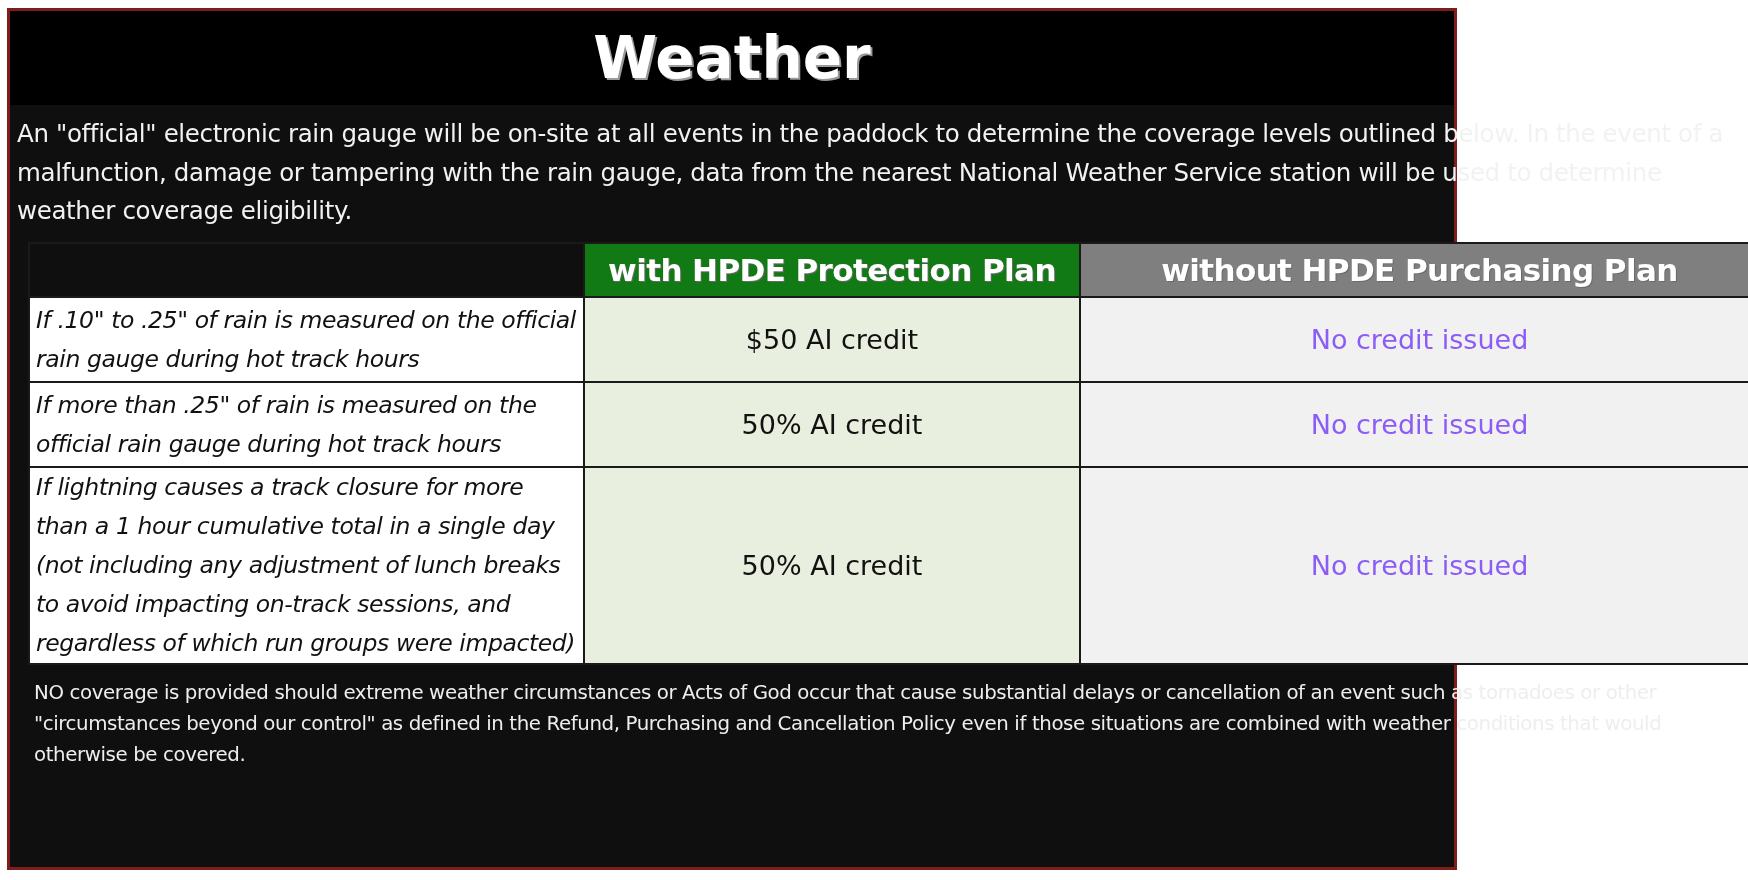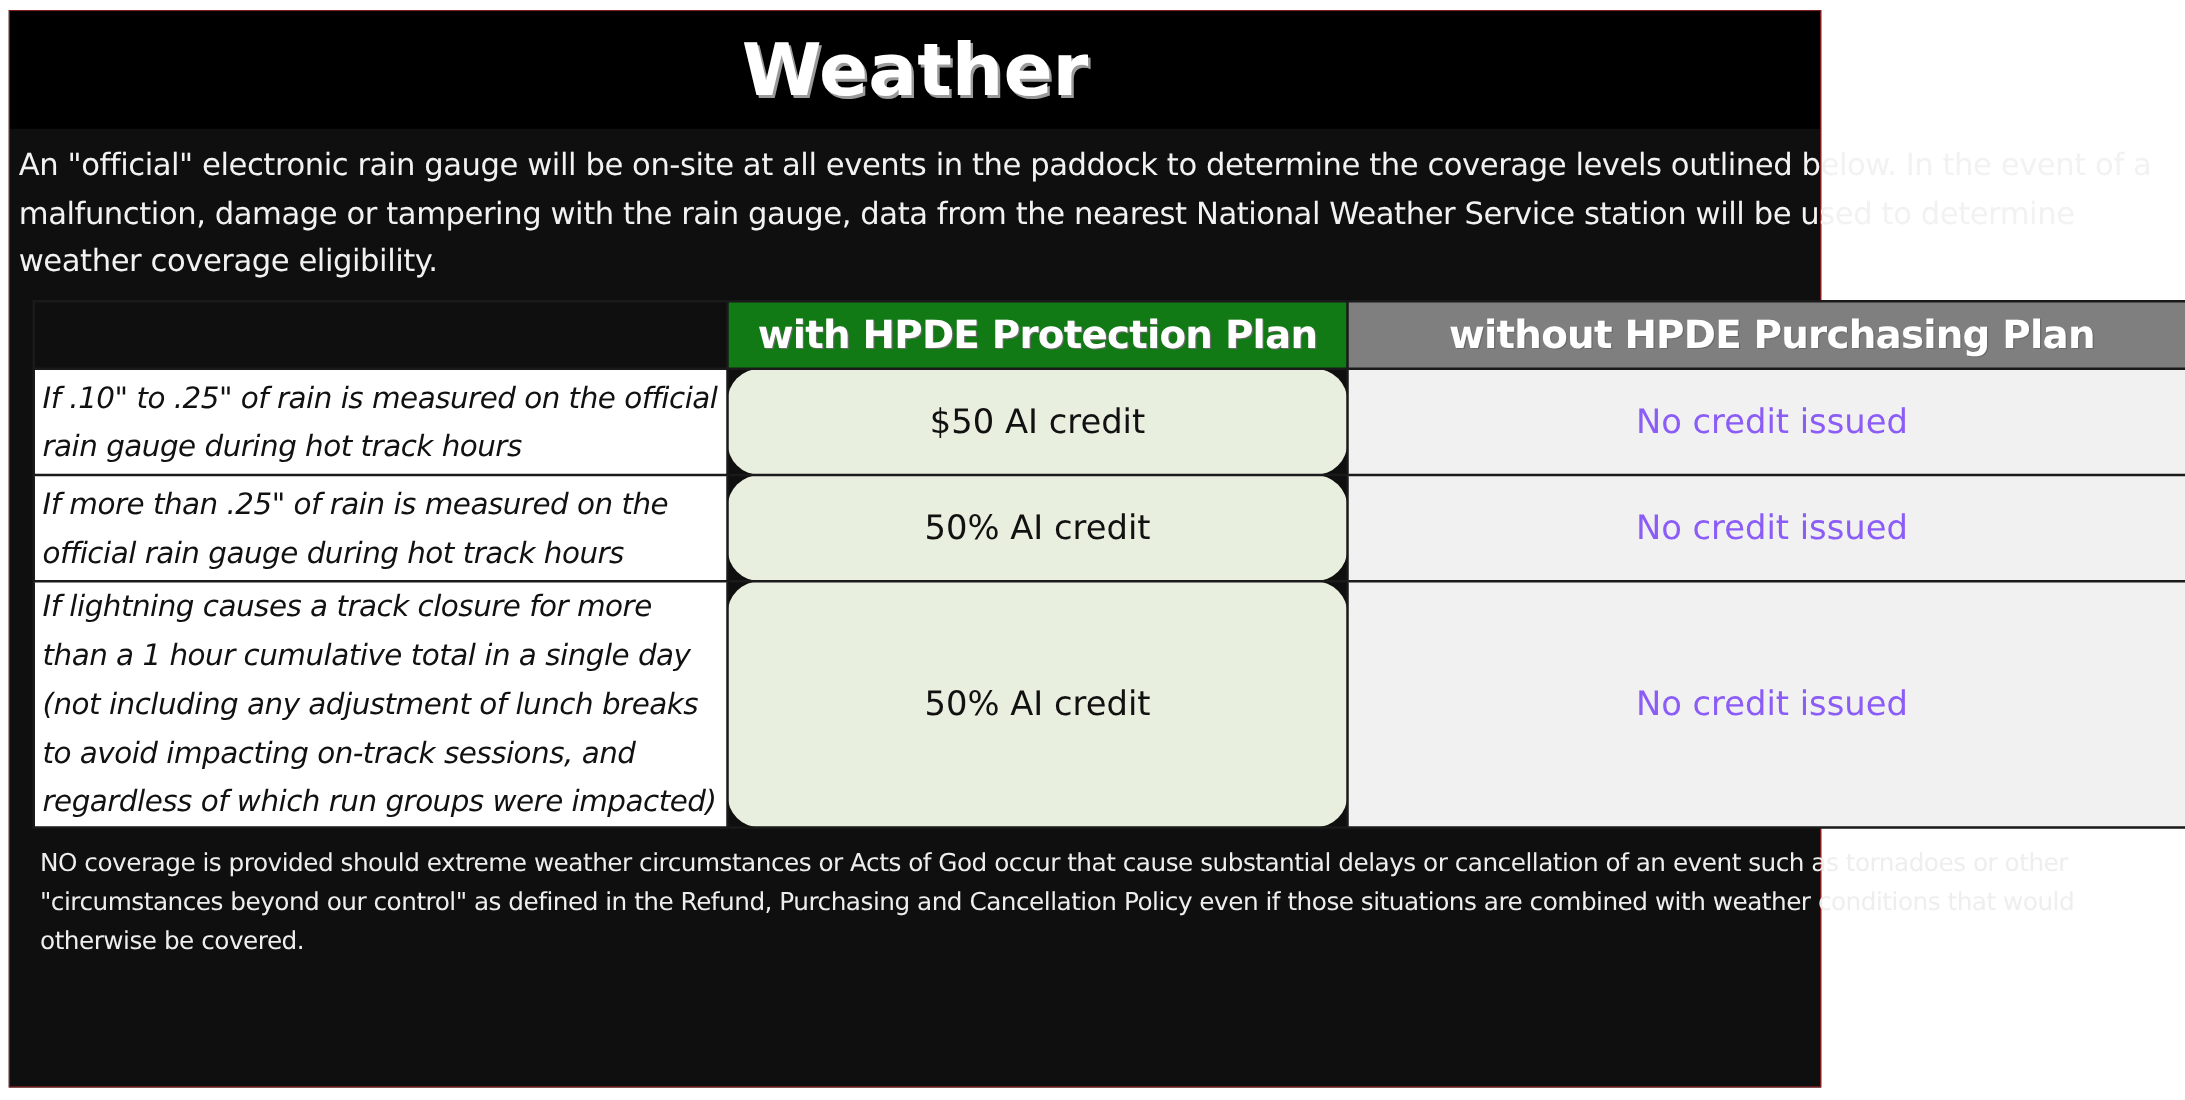--- a/index.html
+++ b/index.html
@@ -1,20 +1,20 @@
 <!DOCTYPE html>
 <html><head>
   <meta charset="utf-8">
   <style>
     html, body { margin: 0; padding: 0; background: #ffffff; }
     body { width: 1748px; height: 880px; position: relative; overflow: hidden; font-family: "Liberation Sans", "DejaVu Sans", sans-serif; }
     .frame {
       position: absolute; left: 7px; top: 8px; width: 1450px; height: 862px;
       background: #0f0f0f; box-sizing: border-box;
-      border: 1px solid #7f1d1d;
+      border: 3px solid #7f1d1d;
     }
     .title-band {
       position: absolute; left: 0; top: 0; width: 100%; height: 94px;
       background: #000000; display: flex; align-items: center; justify-content: center;
     }
     .title {
       color: #ffffff; font-weight: bold; font-size: 58px; letter-spacing: 0px;
       text-shadow: 2px 2px 0 #9a9a9a;
       font-family: "DejaVu Sans", sans-serif;
     }
@@ -30,21 +30,21 @@
     .tbl td, .tbl th { box-sizing: border-box; border: 2px solid #1a1a1a; padding: 0; }
     .tbl th { height: 54px; font-family: "DejaVu Sans", sans-serif; font-weight: bold; font-size: 31px; color: #ffffff; letter-spacing: -0.6px; text-shadow: 1px 1px 0 #6a6a6a; }
     .th-blank { background: #0f0f0f; width: 555px; }
     .th-with { background: #117a15; width: 496px; }
     .th-without { background: #7f7f7f; width: 679px; }
     .cond {
       background: #ffffff; color: #111111; font-style: italic;
       font-family: "DejaVu Sans", sans-serif; font-size: 23.5px; line-height: 39px;
       padding: 0 4px 0 6px !important; vertical-align: middle; letter-spacing: -0.4px;
     }
-    .with-cell { background: #e9efdf; color: #111; text-align: center; font-size: 27px; font-family: "DejaVu Sans", sans-serif; border-radius: 26px; }
+    .with-cell { background: #e9efdf; color: #111; text-align: center; font-size: 27px; font-family: "DejaVu Sans", sans-serif; }
     .without-cell { background: #f1f1f1; color: #8b5cf6; text-align: center; font-size: 27px; font-family: "DejaVu Sans", sans-serif; }
     .r1 td { height: 85px; }
     .r2 td { height: 85px; }
     .r3 td { height: 194px; }
     .footer {
       position: absolute; left: 6px; top: 666px; width: 1724px;
       color: #eeeeee; font-size: 19.8px; line-height: 31px;
       font-family: "DejaVu Sans", sans-serif; letter-spacing: -0.4px; margin-left: 18px;
     }
   </style>

